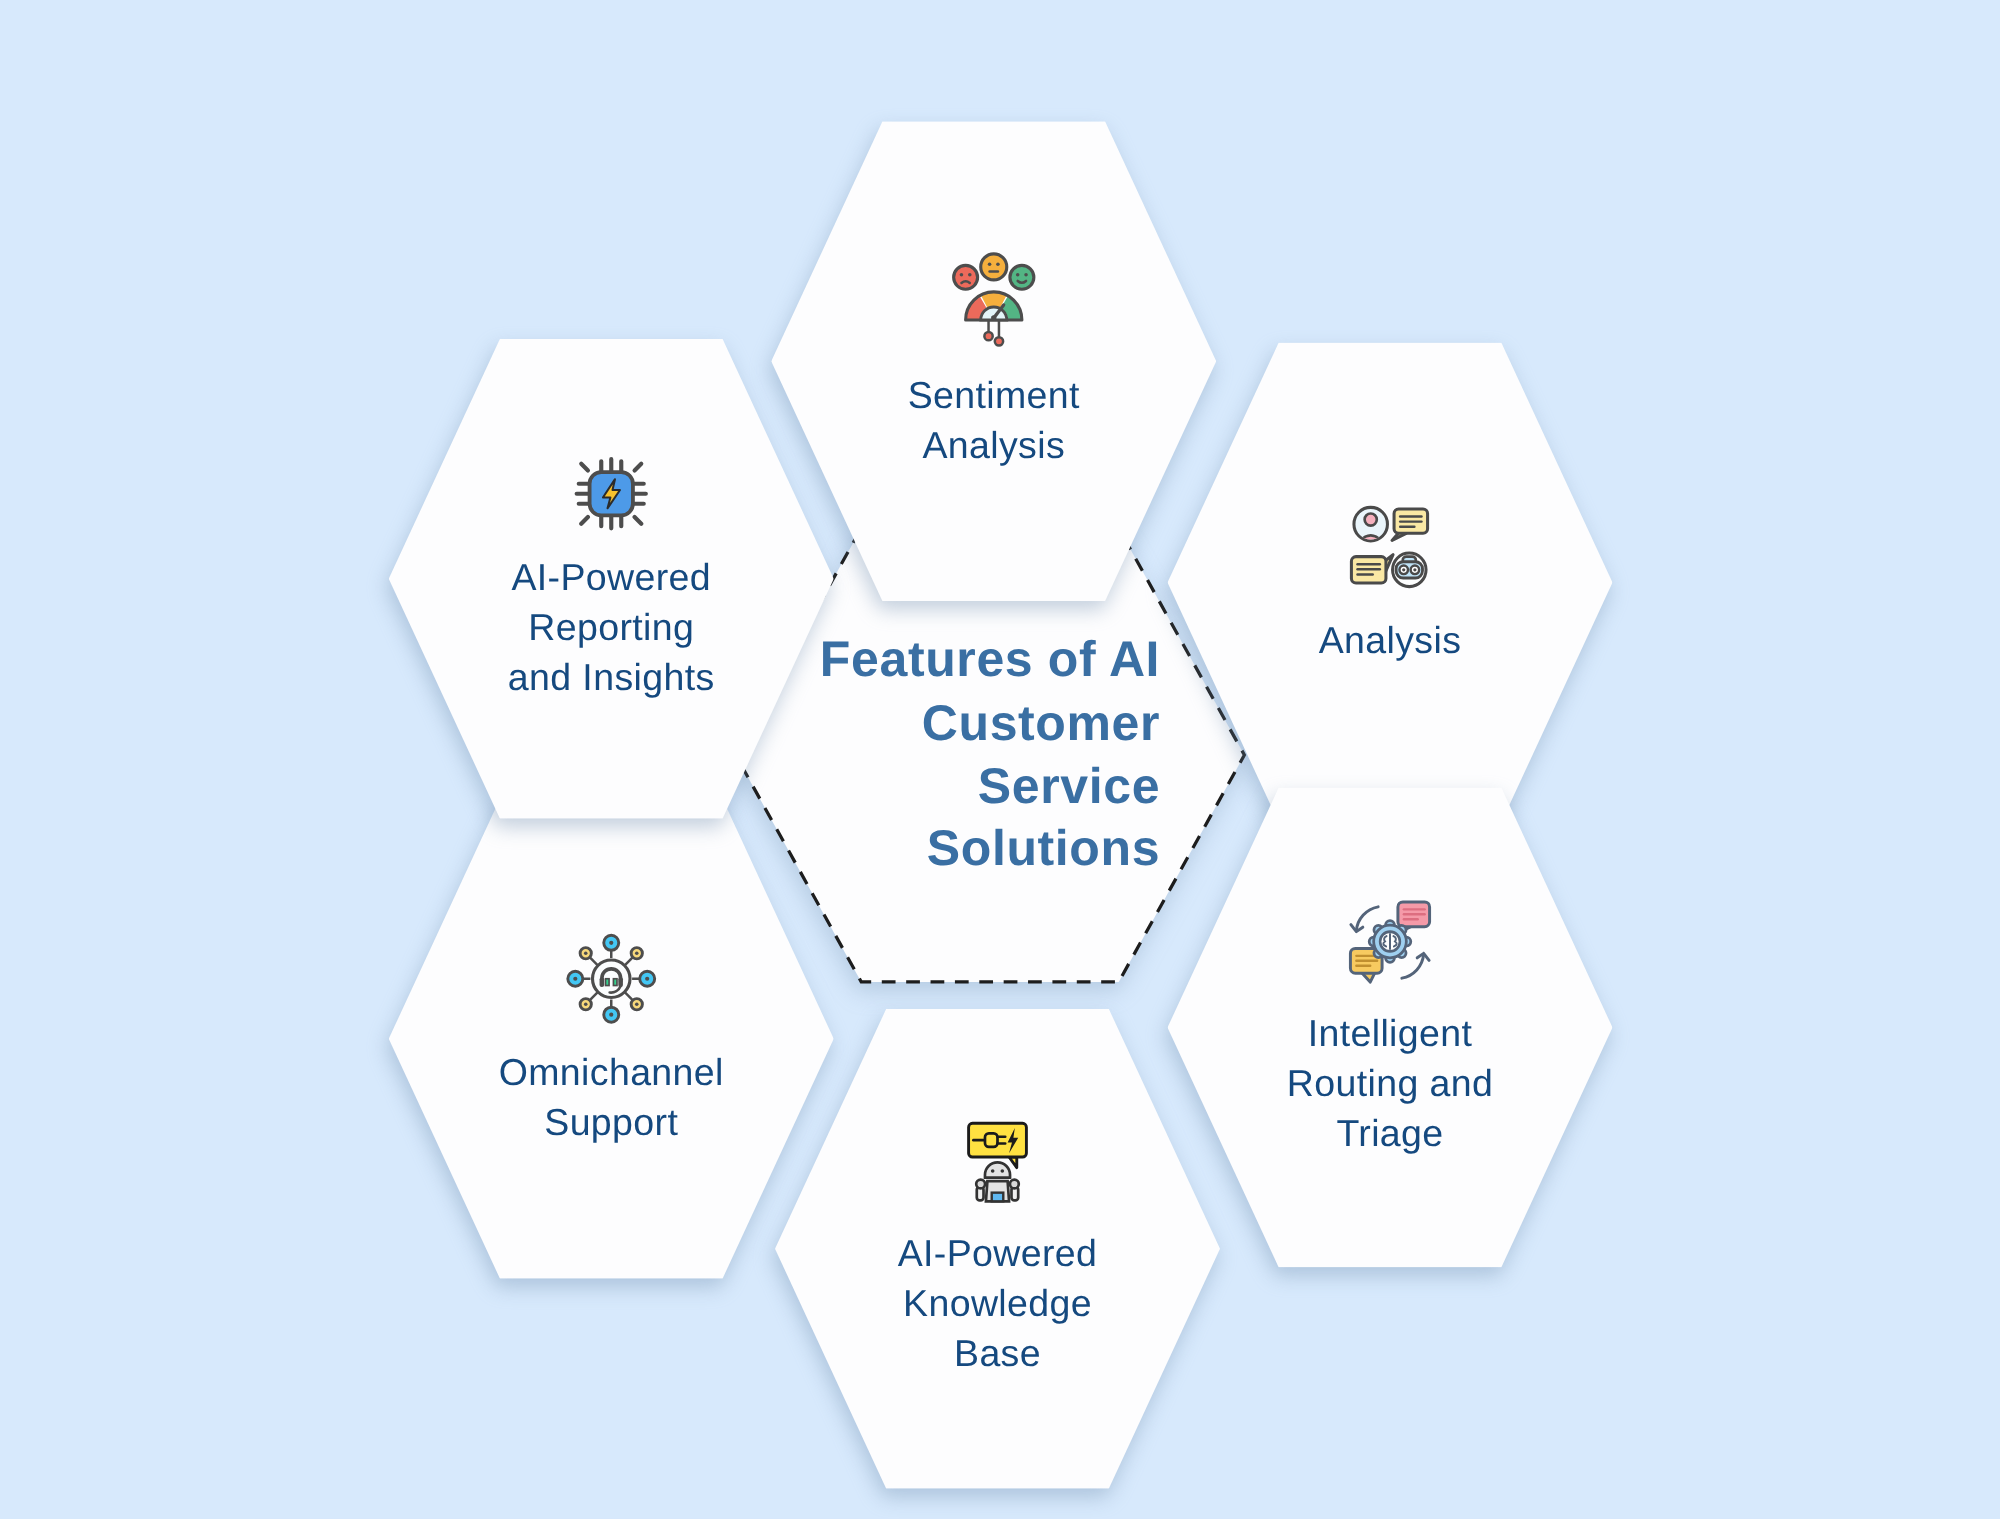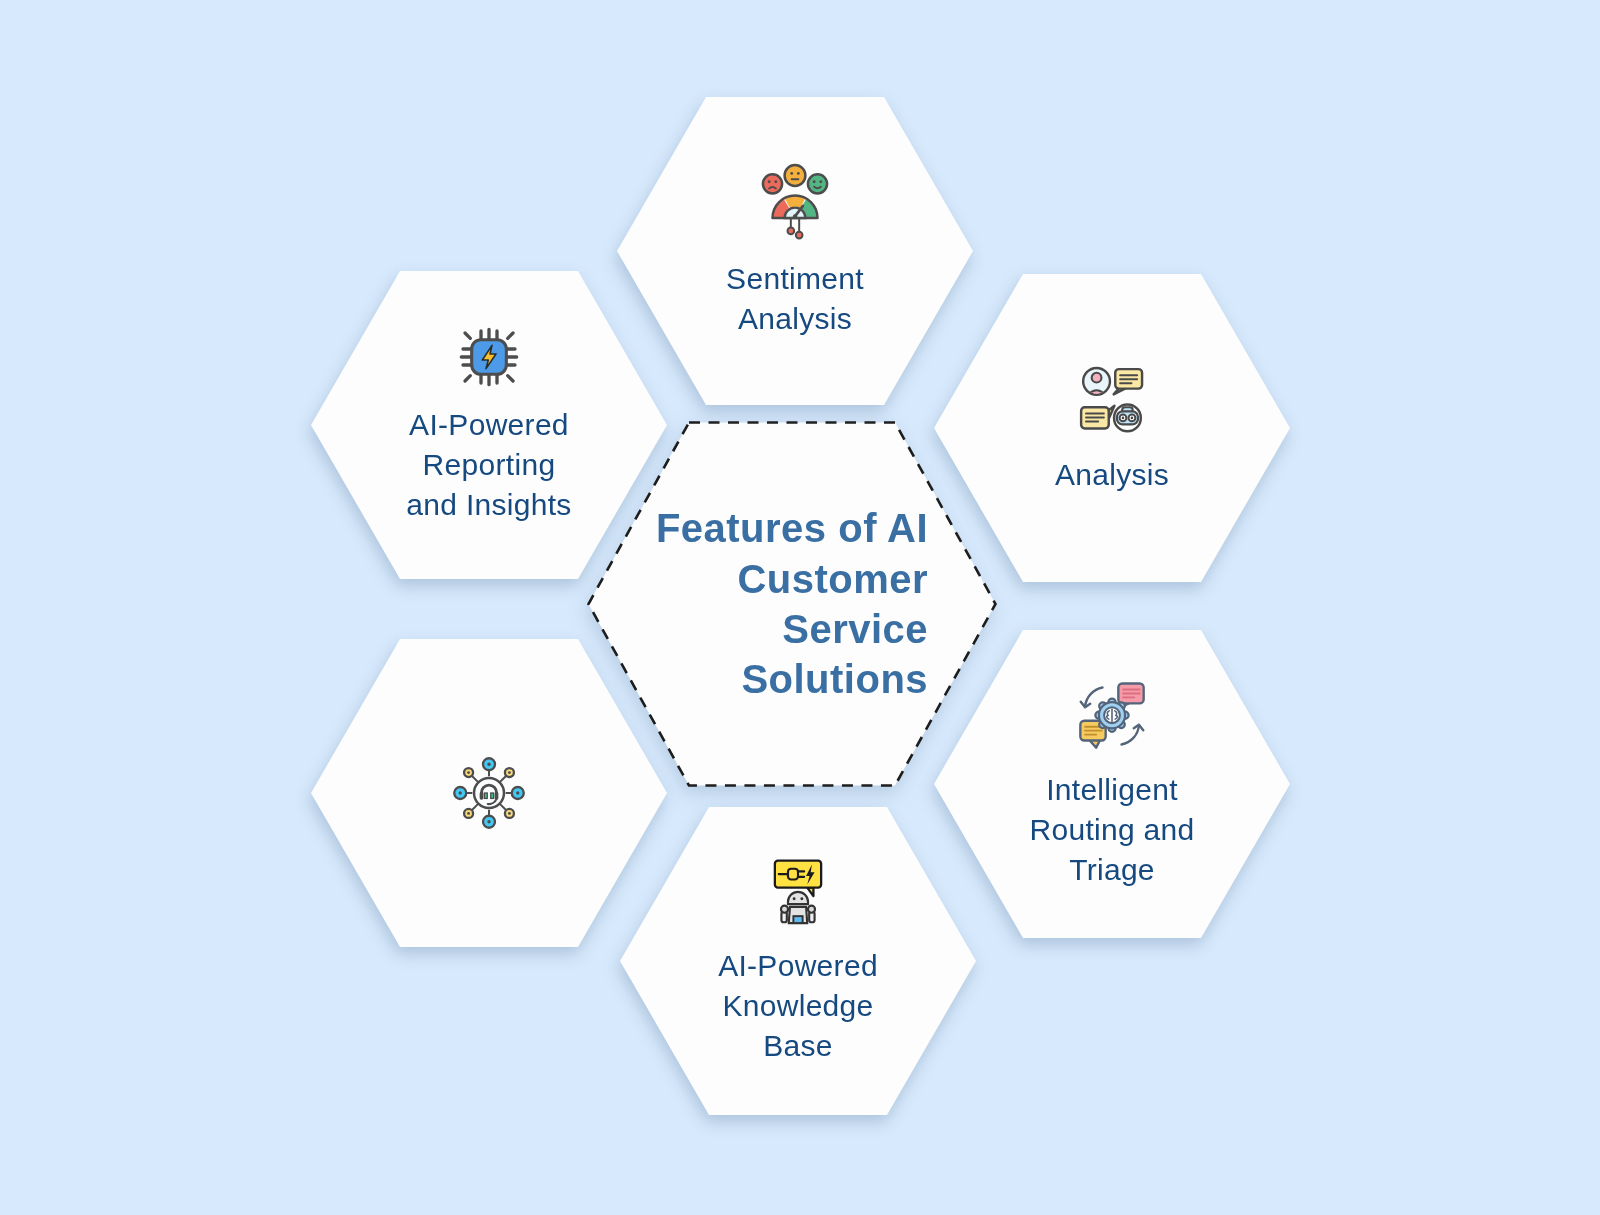--- a/index.html
+++ b/index.html
@@ -1,20 +1,20 @@
 <!DOCTYPE html>
 <html><head>
 <meta charset="utf-8">
 <style>
   html,body{margin:0;padding:0;background:#D7E9FC;}
   .canvas{
     position:relative;width:1600px;height:1215px;background:#D7E9FC;overflow:hidden;
     font-family:"Liberation Sans","DejaVu Sans",sans-serif;
   }
-  .hex-pos{position:absolute;width:356px;height:308px;}
+  .hex-pos{position:absolute;width:356px;height:384px;}
   .hex-shadow{width:100%;height:100%;filter:drop-shadow(-2px 7px 8px rgba(110,139,172,.40));}
   .hex{
     width:100%;height:100%;background:#FDFDFE;
     clip-path:polygon(25% 0%,75% 0%,100% 50%,75% 100%,25% 100%,0% 50%);
     display:flex;align-items:center;justify-content:center;
   }
   .hex-inner{display:flex;flex-direction:column;align-items:center;gap:16px;}
   .icon{display:block;line-height:0;}
   .hex-label{
     white-space:pre-line;text-align:center;color:#15497F;
@@ -272,20 +272,22 @@
           </g>
           <circle cx="48" cy="48" r="18" fill="#FBFDFE" stroke="#4d4d4d" stroke-width="3"></circle>
           <path d="M39 51 v-3.5 a9 9 0 0 1 18 0 V51" stroke="#4d4d4d" stroke-width="3.4" fill="none"></path>
           <rect x="36.8" y="46.5" width="4.4" height="9.5" rx="2" fill="#4d4d4d"></rect>
           <rect x="54.8" y="46.5" width="4.4" height="9.5" rx="2" fill="#4d4d4d"></rect>
           <rect x="42.5" y="48" width="3.4" height="6.5" fill="#35D18E" stroke="#4d4d4d" stroke-width="1.6"></rect>
           <rect x="50.1" y="48" width="3.4" height="6.5" fill="#35D18E" stroke="#4d4d4d" stroke-width="1.6"></rect>
           <path d="M57 55 a10 10 0 0 1 -10.5 6.2" stroke="#4d4d4d" stroke-width="2.6" fill="none" stroke-linecap="round"></path>
         </svg>
       </span>
+      <div class="hex-label">Omnichannel
+Support</div>
     </div>
         </div>
       </div>
   </div>
 
   <div class="hex-pos pos-reporting">
     <div class="hex-shadow">
         <div class="hex">
           <div class="hex-inner">
       <span class="icon">

